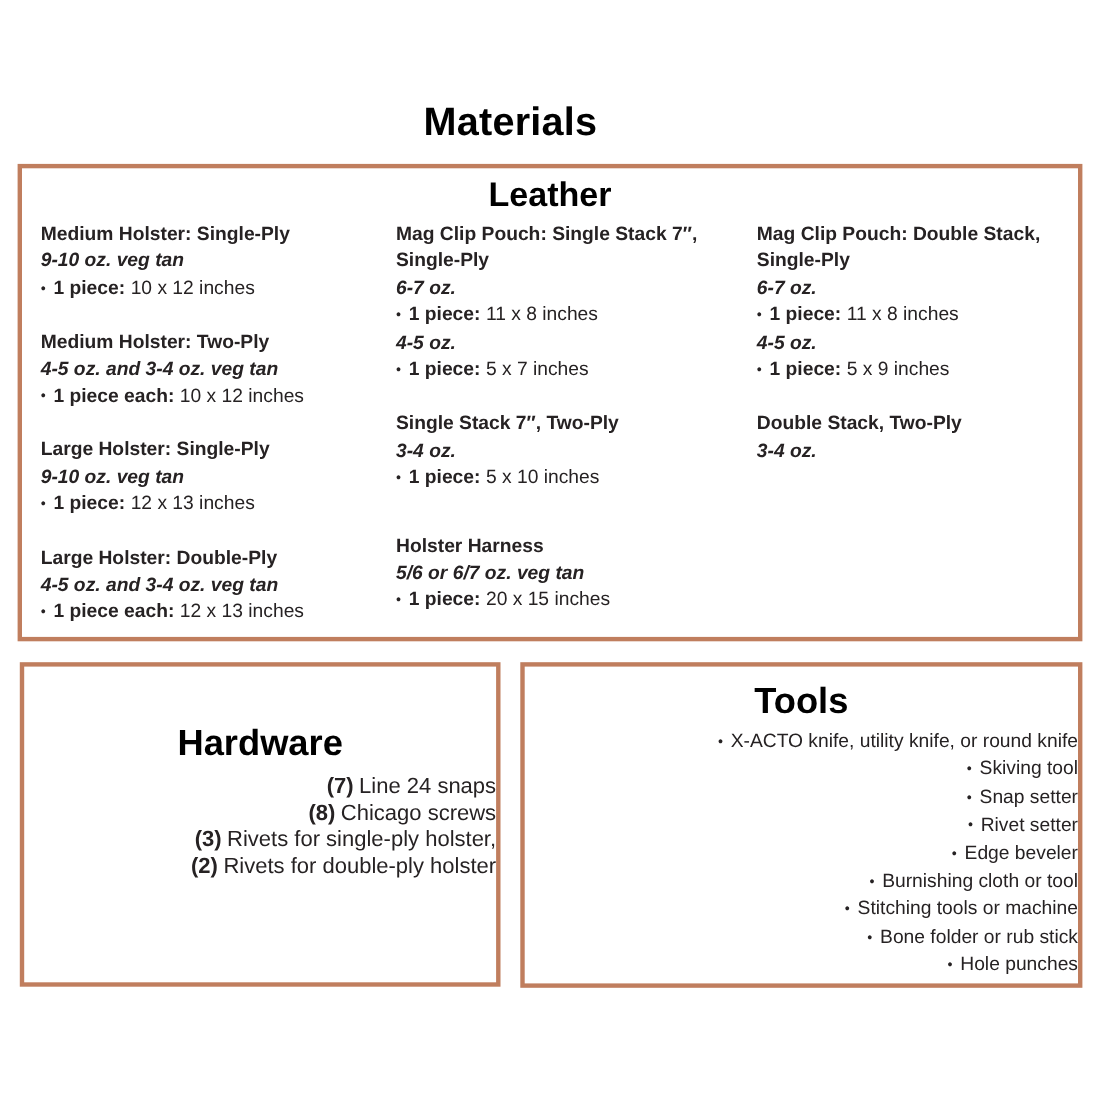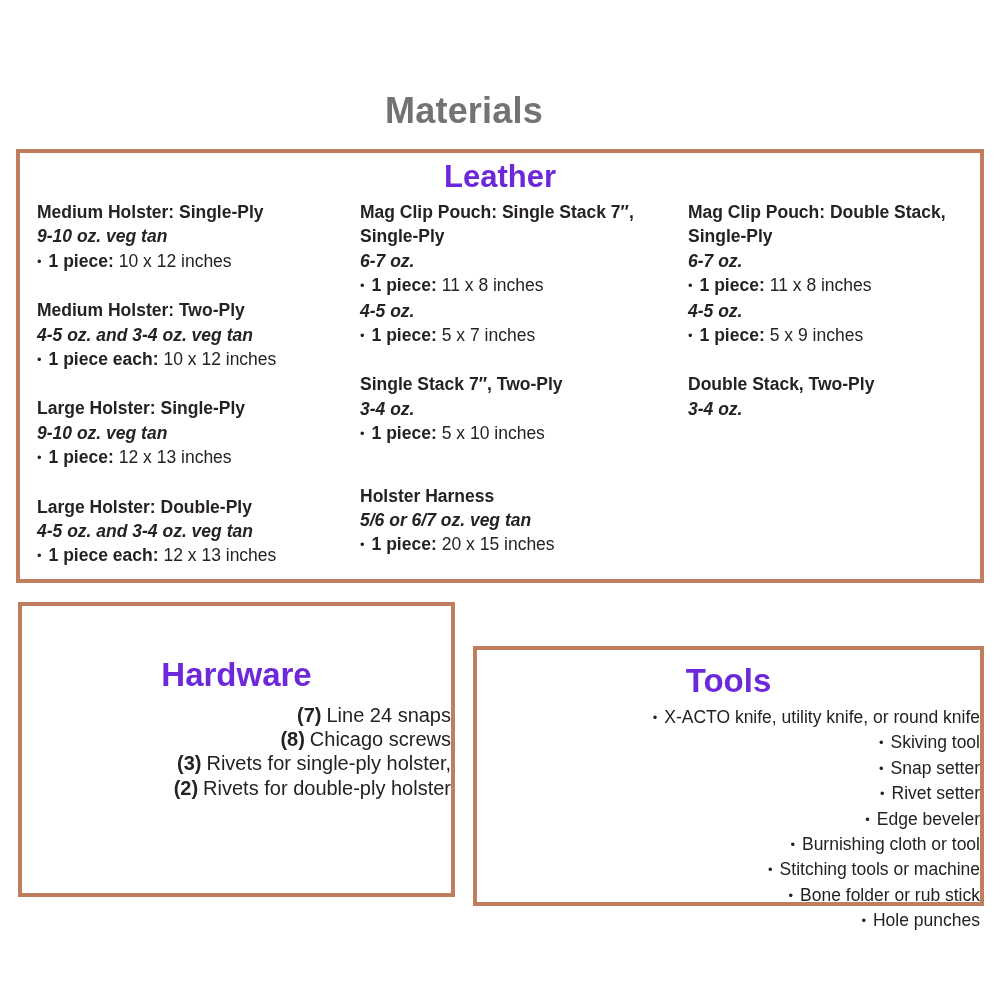--- a/index.html
+++ b/index.html
@@ -5,31 +5,31 @@
   * { margin:0; padding:0; box-sizing:border-box; }
   html,body { background:#ffffff; }
   body {
     width:1000px; height:1000px; position:relative;
     font-family:"Liberation Sans", sans-serif;
     color:#262223;
   }
   .page-title {
     position:absolute; top:90px; left:0; width:928px;
     text-align:center; font-size:36px; font-weight:bold;
-    color:#737373; letter-spacing:0.2px;
+    color:#000000; letter-spacing:0.2px;
   }
   .box {
     position:absolute; border:4px solid #c07e5e; background:#ffffff;
   }
   .leather-box { left:16px; top:149px; width:968px; height:434px; }
   .hardware-box { left:18px;  top:602px; width:437px; height:295px; }
-  .tools-box    { left:473px; top:602px; width:511px; height:260px;margin-top:44px; }
+  .tools-box    { left:473px; top:602px; width:511px; height:296px; }
 
   .box-heading {
-    text-align:center; font-weight:bold; color:#6d28d9; line-height:1.15;
+    text-align:center; font-weight:bold; color:#000000; line-height:1.15;
   }
   .leather-heading { font-size:31px; margin-top:6px; }
   .hw-heading      { font-size:33px; margin-top:50px; }
   .tools-heading   { font-size:33px; margin-top:12px; }
 
   .col { position:absolute; top:47px; font-size:17.5px; line-height:24.4px; }
   .col0 { left:17px;  width:300px; }
   .col1 { left:340px; width:290px; }
   .col2 { left:668px; width:292px; }
 

